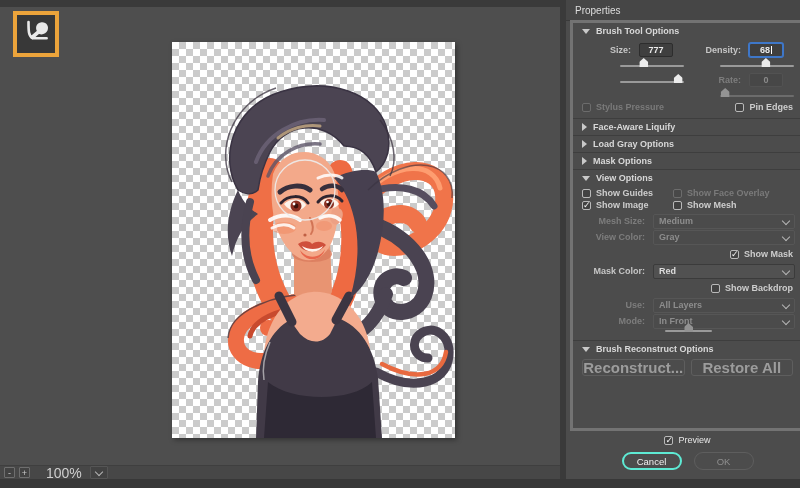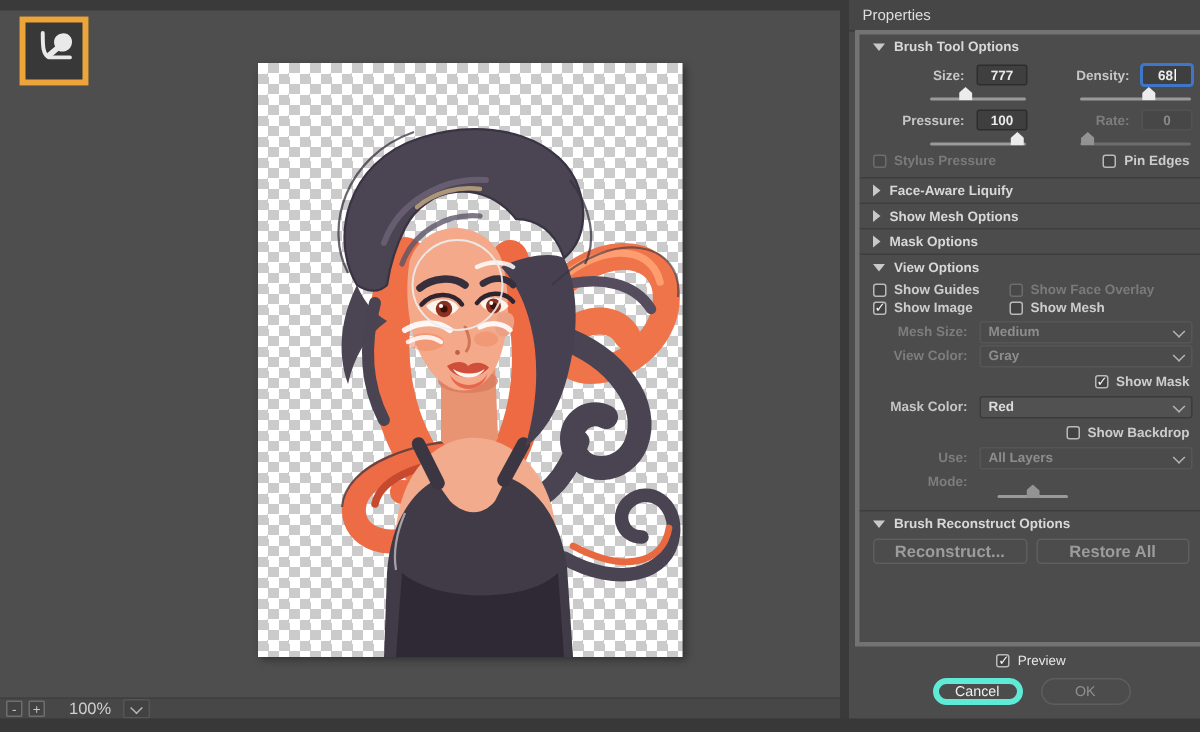--- a/index.html
+++ b/index.html
@@ -19,21 +19,21 @@
 
   .document{position:absolute;left:172px;top:42px;width:283px;height:396px;
     background-image:conic-gradient(#cbcbcb 25%,#ffffff 0 50%,#cbcbcb 0 75%,#ffffff 0);
     background-size:14px 14px;box-shadow:2px 2px 5px rgba(0,0,0,.35);}
   .document svg{position:absolute;left:0;top:0;width:283px;height:396px;}
 
   .statusbar{position:absolute;left:0;right:0;bottom:0;height:13px;background:#474747;
     border-top:1px solid #3f3f3f;display:flex;align-items:center;padding-left:4px;gap:4px;}
   .zoombtn{width:11px;height:11px;box-sizing:border-box;border:1px solid #6e6e6e;background:#424242;
     color:#c9c9c9;font-size:9px;line-height:8px;display:flex;align-items:center;justify-content:center;border-radius:1px;}
-  .zoomlabel{color:#cfcfcf;font-size:11px;margin:0 4px 0 12px;}
+  .zoomlabel{color:#cfcfcf;font-size:14px;margin:0 4px 0 12px;}
   .zoomdrop{width:16px;height:11px;display:flex;align-items:center;justify-content:center;background:#424242;border:1px solid #555;border-radius:1px;}
   .chev{width:5px;height:5px;border-right:1.3px solid #b5b5b5;border-bottom:1.3px solid #b5b5b5;transform:rotate(45deg);margin-top:-2px;}
 
   .bottom-strip{position:absolute;left:0;right:0;bottom:0;height:9px;background:#383838;z-index:6;}
 
   
   .panel{position:absolute;left:566px;top:0;width:243px;height:488px;background:#4c4c4c;}
   .panel-header{height:20px;display:flex;align-items:center;padding:0 9px;font-size:10px;color:#dedede;
     background:#464646;border-bottom:1px solid #3a3a3a;}
   .panel-body{position:absolute;left:4px;right:4px;top:20px;bottom:57px;box-sizing:border-box;
@@ -41,21 +41,21 @@
   .section{border-bottom:1px solid #3e3e3e;}
   .section-header{height:16px;display:flex;align-items:center;gap:6px;padding:0 9px;color:#d8d8d8;font-size:9px;}
   .tri-down{width:0;height:0;border-left:4px solid transparent;border-right:4px solid transparent;border-top:5px solid #c9c9c9;}
   .tri-right{width:0;height:0;border-top:4px solid transparent;border-bottom:4px solid transparent;border-left:5px solid #c9c9c9;}
 
   .ctl-grid{display:grid;grid-template-columns:114px 110px;padding:2px 1px 0 1px;}
   .ctl{padding:2px 0 4px 0;}
   .ctl-top{display:flex;align-items:center;height:14px;}
   .lbl{flex:1;text-align:right;font-size:9px;color:#c6c6c6;padding-right:8px;white-space:nowrap;}
   .field{width:32px;height:12px;box-sizing:content-box;background:#3f3f3f;border:1px solid #2d2d2d;border-radius:2px;
-    color:#eaeaea;font-size:9px;display:flex;align-items:center;justify-content:center;margin-right:3px;}
+    color:#eaeaea;font-size:9px;display:flex;align-items:center;justify-content:center;margin-right:15px;}
   .field.focused{border:1px solid #3e77c9;box-shadow:0 0 0 1px #3e77c9;}
   .caret{display:inline-block;width:1px;height:8px;background:#fff;margin-left:1px;}
   .track{position:relative;height:2px;background:#9a9a9a;border-radius:1px;margin:8px 4px 0 46px;}
   .track.short{margin-left:32px;}
   .thumb{position:absolute;top:-7px;width:9px;height:9px;background:#ececec;transform:translateX(-50%);
     clip-path:polygon(50% 0,100% 45%,100% 100%,0 100%,0 45%);}
   .disabled .lbl{color:#7d7d7d;}
   .disabled .field{color:#8b8b8b;border-color:#525252;background:#474747;}
   .disabled .track{background:#6c6c6c;}
   .disabled .thumb{background:#939393;}
@@ -75,31 +75,31 @@
   .sel{flex:1;height:13px;display:flex;align-items:center;justify-content:space-between;background:#515151;
     border:1px solid #3b3b3b;border-radius:2px;padding:0 5px;font-size:9px;color:#dcdcdc;}
   .sel-row.disabled .sel{color:#8d8d8d;background:#4b4b4b;border-color:#565656;}
   .sel .chev{margin-top:-1px;}
   .vo-singlecb{display:flex;align-items:center;padding:3px 9px;justify-content:flex-end;}
   .opacity-row{display:flex;align-items:center;height:14px;margin:2px 7px 0 0;}
   .opacity-row .lbl{flex:none;width:72px;}
   .opacity-track{margin:2px 90px 8px 92px;}
 
   .btn-row{display:flex;gap:6px;padding:2px 9px 8px 9px;}
-  .pbtn{flex:1;height:15px;border:1px solid #5e5e5e;border-radius:3px;color:#9c9c9c;font-size:11px;
+  .pbtn{flex:1;height:15px;border:1px solid #5e5e5e;border-radius:3px;color:#9c9c9c;font-size:15px;
     display:flex;align-items:center;justify-content:center;background:transparent;}
 
   .filler{flex:1;}
 
   .panel-footer{position:absolute;left:0;right:0;bottom:9px;height:48px;display:flex;flex-direction:column;align-items:center;}
   .preview-row{display:flex;align-items:center;margin-top:4px;}
   .preview-row .cb-label{color:#e6e6e6;}
   .dialog-btns{display:flex;gap:12px;margin-top:7px;}
   .pill{min-width:60px;height:18px;box-sizing:border-box;border-radius:10px;display:flex;align-items:center;justify-content:center;font-size:9.5px;padding:0 10px;}
-  .pill.cancel{border:4px solid #5eead4;color:#f0f0f0;}
+  .pill.cancel{border:2px solid #5eead4;color:#f0f0f0;}
   .pill.ok{border:1px solid #5e5e5e;color:#8f8f8f;}
 </style>
 </head>
 <body>
 
 <div class="app">
 
   <div class="canvas-area">
     <div class="canvas-topstrip"></div>
 
@@ -228,26 +228,20 @@
               <span class="field focused">
                   <span>68</span>
                   <i class="caret"></i>
                 </span>
             </div>
             <div class="track short">
               <span class="thumb" style="left: 62%;"></span>
             </div>
           </div>
           <div class="ctl">
-            <div class="ctl-top">
-              <span class="lbl">Pressure:</span>
-              <span class="field">
-                  <span>100</span>
-                </span>
-            </div>
             <div class="track">
               <span class="thumb" style="left: 91%;"></span>
             </div>
           </div>
           <div class="ctl disabled">
             <div class="ctl-top">
               <span class="lbl">Rate:</span>
               <span class="field">
                   <span>0</span>
                 </span>
@@ -271,21 +265,21 @@
 
       <div class="section">
         <div class="section-header">
           <span class="tri-right"></span>
           <span>Face-Aware Liquify</span>
         </div>
       </div>
       <div class="section">
         <div class="section-header">
           <span class="tri-right"></span>
-          <span>Show Mesh Options</span>
+          <span>Load Gray Options</span>
         </div>
       </div>
       <div class="section">
         <div class="section-header">
           <span class="tri-right"></span>
           <span>Mask Options</span>
         </div>
       </div>
 
       <div class="section">
@@ -346,20 +340,24 @@
         </div>
         <div class="sel-row disabled">
           <span class="lbl">Use:</span>
           <div class="sel">
             <span>All Layers</span>
             <span class="chev"></span>
           </div>
         </div>
         <div class="sel-row disabled">
           <span class="lbl">Mode:</span>
+          <div class="sel">
+            <span>In Front</span>
+            <span class="chev"></span>
+          </div>
         </div>
         <div class="track opacity-track disabled">
           <span class="thumb" style="left: 50%;"></span>
         </div>
       </div>
 
       <div class="section" style="border-bottom:none;">
         <div class="section-header">
           <span class="tri-down"></span>
           <span>Brush Reconstruct Options</span>

